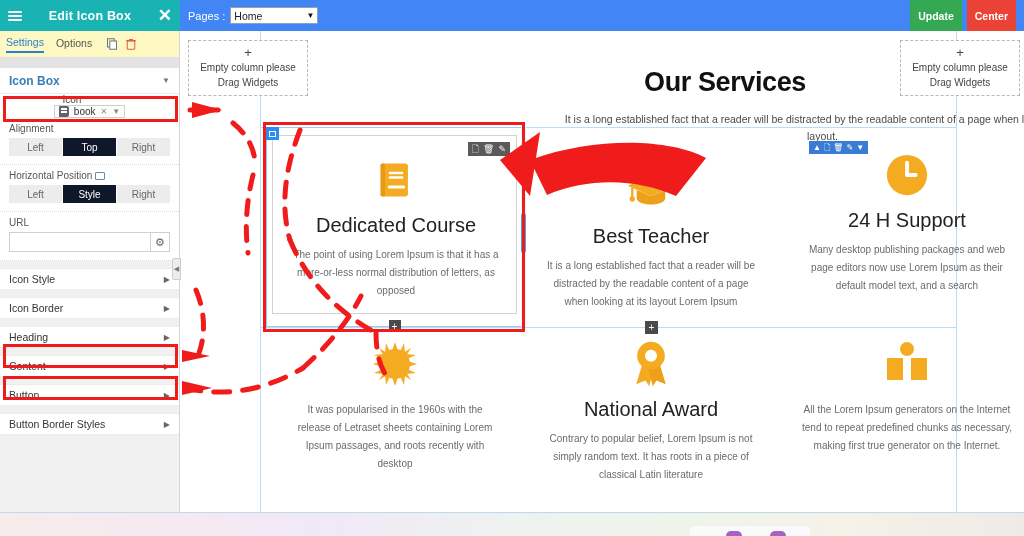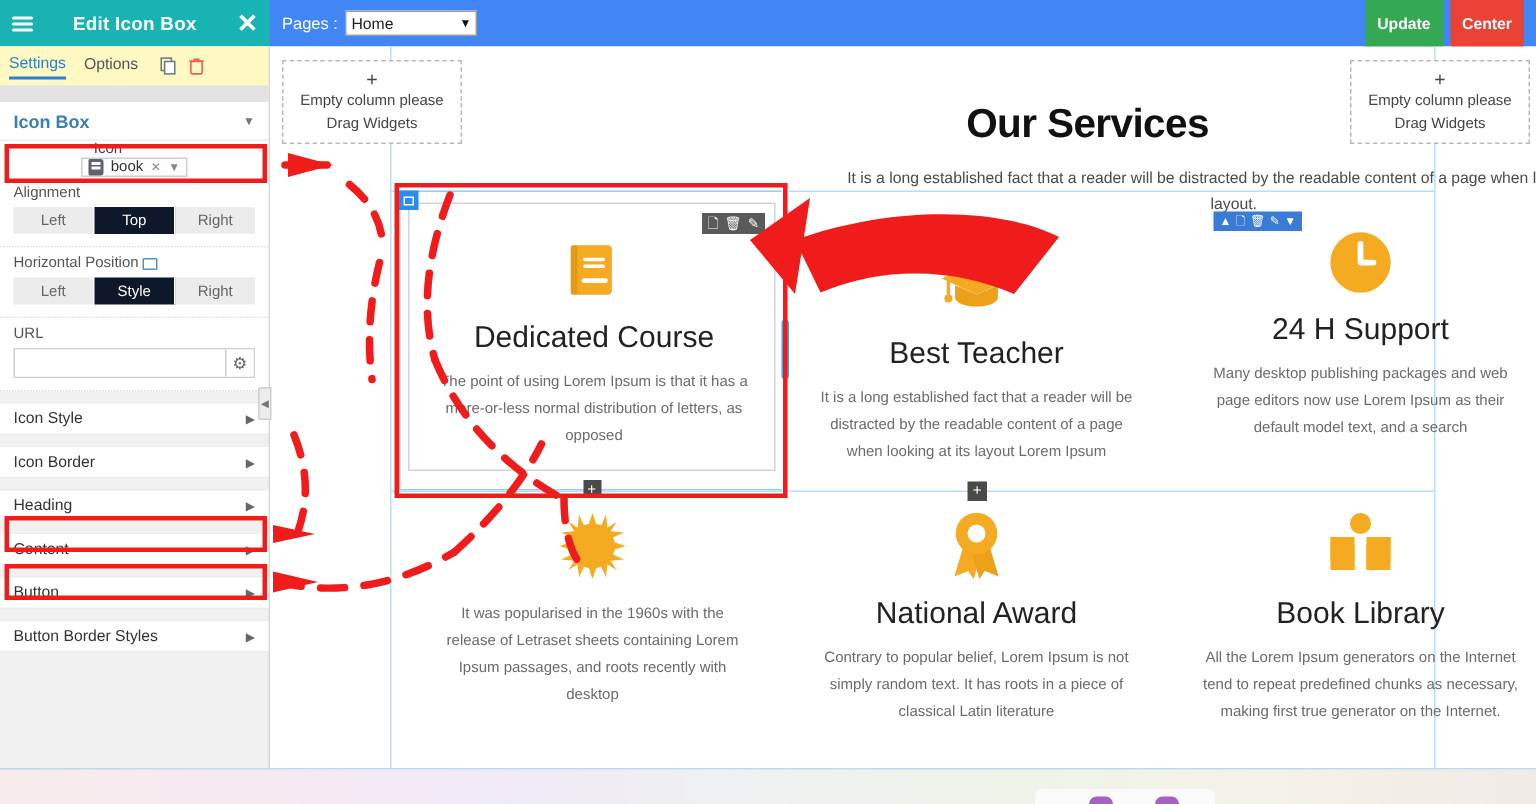--- a/index.html
+++ b/index.html
@@ -450,21 +450,20 @@
       <div class="icon-wrap">
         <svg width="48" height="48" viewBox="0 0 48 48">
           <circle cx="24" cy="9" r="7" fill="#f5ab21"></circle>
           <path d="M4 18h16v22H4z" fill="#f5ab21"></path>
           <path d="M28 18h16v22H28z" fill="#f5ab21"></path>
           <rect x="21" y="18" width="6" height="22" fill="#fff"></rect>
           <path d="M4 18c6 0 12 2 16 5v17c-4-3-10-5-16-5z" fill="#f5ab21"></path>
           <path d="M44 18c-6 0-12 2-16 5v17c4-3 10-5 16-5z" fill="#f5ab21"></path>
         </svg>
       </div>
-      <div class="ttl">Book Library</div>
       <div class="txt">All the Lorem Ipsum generators on the Internet tend to repeat predefined chunks as necessary, making first true generator on the Internet.</div>
     </div>
 
     <div style="position:absolute;left:465px;top:290px;width:13px;height:13px;background:#4a4a4a;color:#fff;font-size:10px;display:flex;align-items:center;justify-content:center">+</div>
   </div>
 
   <div class="redbox" style="left:3px;  top:96px;  width:175px; height:26px;"></div>
   <div class="redbox" style="left:3px;  top:344px; width:175px; height:24px;"></div>
   <div class="redbox" style="left:3px;  top:376px; width:175px; height:24px;"></div>
   <div class="redbox" style="left:263px;top:122px; width:262px; height:210px;"></div>

